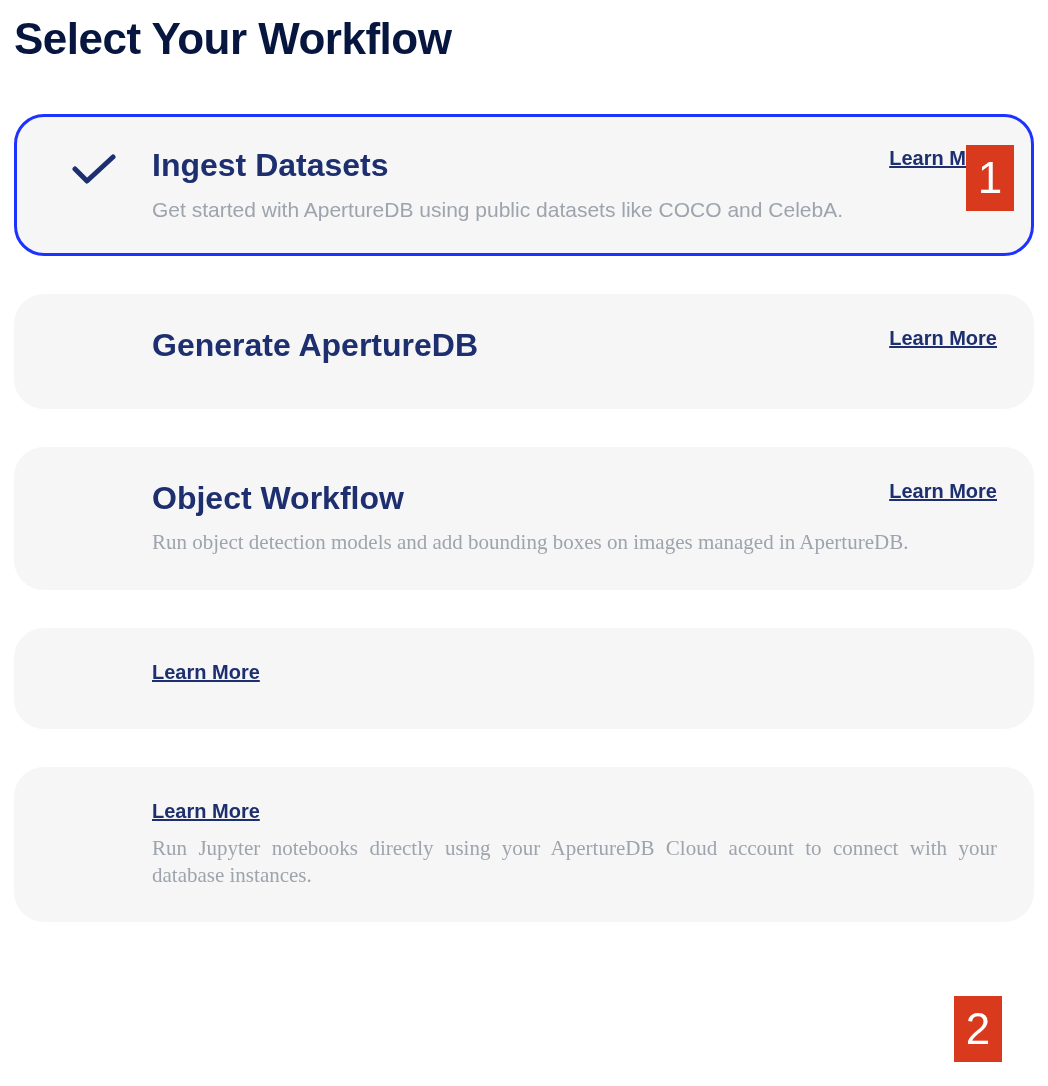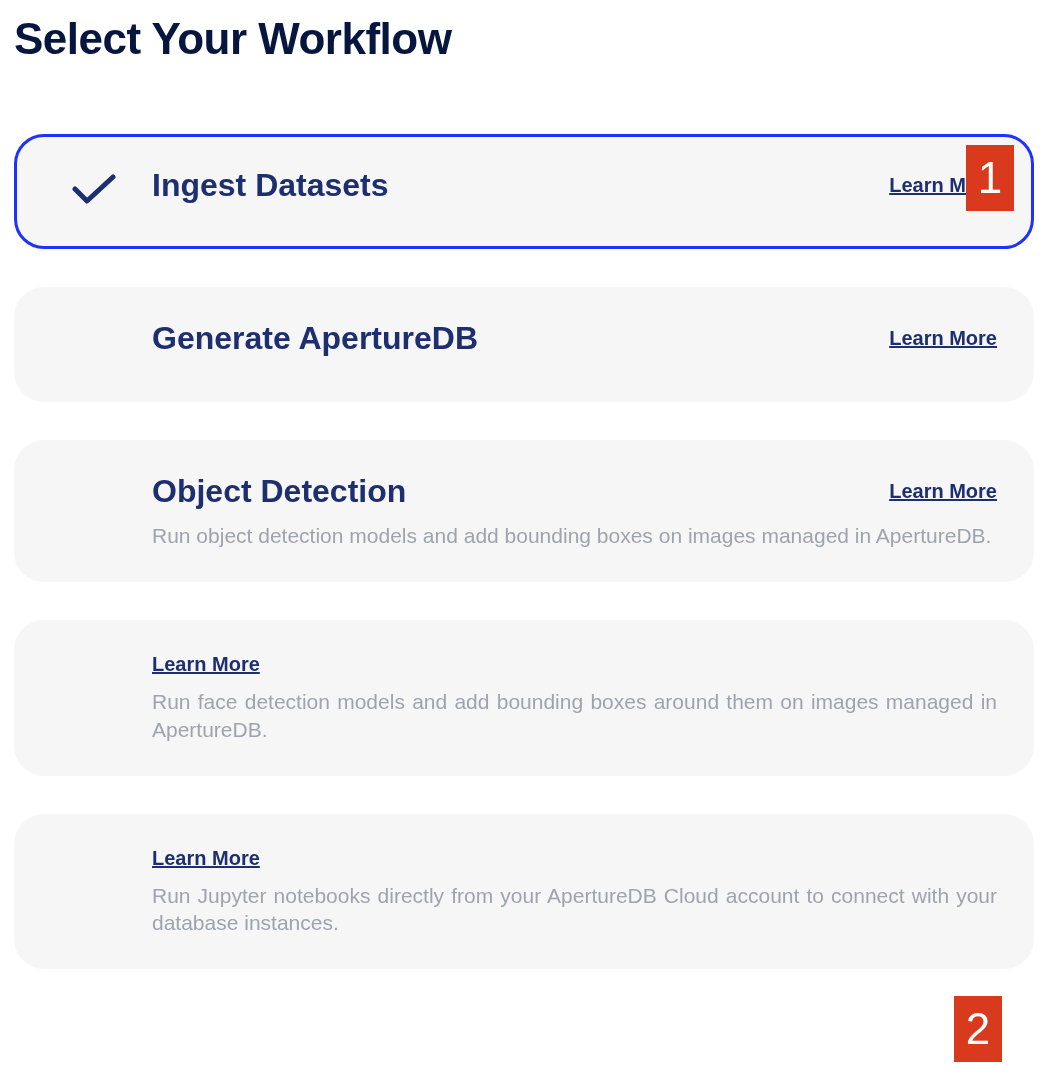--- a/index.html
+++ b/index.html
@@ -13,21 +13,21 @@
       width: 1048px;
       height: 1086px;
       padding: 14px;
       position: relative;
     }
     .page-title {
       font-size: 44px;
       font-weight: 700;
       color: #06163f;
       letter-spacing: -0.5px;
-      margin-bottom: 70px;
+      margin-bottom: 50px;
     }
     .workflow-list {
       display: flex;
       flex-direction: column;
       gap: 38px;
       margin-bottom: 36px;
     }
     .workflow-card {
       background: #f6f6f6;
       border-radius: 30px;
@@ -42,21 +42,21 @@
       position: absolute;
       left: 55px;
       top: 36px;
     }
     .check-icon svg {
       width: 44px;
       height: 32px;
     }
     .card-header {
       display: flex;
-      align-items: center;
+      align-items: flex-start;
       justify-content: space-between;
       margin-bottom: 12px;
     }
     .card-title {
       font-size: 32px;
       font-weight: 700;
       color: #1d2f6f;
     }
     .learn-more {
       font-size: 20px;
@@ -65,20 +65,21 @@
       text-decoration: underline;
       cursor: pointer;
     }
     .card-description {
       font-size: 21px;
       color: #9ea4ad;
       line-height: 1.3;
     }
     .card-description.justify {
       text-align: justify;
+      font-family: Liberation Serif, serif;
     }
     .ann-badge {
       position: absolute;
       background: #d9391c;
       color: #ffffff;
       font-size: 44px;
       font-weight: 400;
       width: 48px;
       height: 66px;
       display: flex;
@@ -105,47 +106,47 @@
   <div class="workflow-card selected">
     <span class="check-icon">
       <svg viewBox="0 0 44 32" fill="none" stroke="#1d2f6f" stroke-width="5" stroke-linecap="round" stroke-linejoin="round">
         <polyline points="3,16 15,28 41,4"></polyline>
       </svg>
     </span>
     <div class="card-header">
       <div class="card-title">Ingest Datasets</div>
       <a class="learn-more">Learn More</a>
     </div>
+    <div class="card-description">Get started with ApertureDB using public datasets like COCO and CelebA.</div>
   </div>
 
   <div class="workflow-card">
     <div class="card-header">
       <div class="card-title">Generate ApertureDB</div>
       <a class="learn-more">Learn More</a>
     </div>
   </div>
 
   <div class="workflow-card">
     <div class="card-header">
-      <div class="card-title">Object Detection</div>
+      <div class="card-title">Object Workflow</div>
       <a class="learn-more">Learn More</a>
     </div>
     <div class="card-description justify">Run object detection models and add bounding boxes on images managed in ApertureDB.</div>
   </div>
 
   <div class="workflow-card">
     <div class="card-header">
       <a class="learn-more">Learn More</a>
     </div>
-    <div class="card-description justify">Run face detection models and add bounding boxes around them on images managed in ApertureDB.</div>
   </div>
 
   <div class="workflow-card">
     <div class="card-header">
       <a class="learn-more">Learn More</a>
     </div>
-    <div class="card-description justify">Run Jupyter notebooks directly from your ApertureDB Cloud account to connect with your database instances.</div>
+    <div class="card-description justify">Run Jupyter notebooks directly using your ApertureDB Cloud account to connect with your database instances.</div>
   </div>
 
 </div>
 
 <div class="ann-badge ann-1">1</div>
 <div class="ann-badge ann-2">2</div>
 
 </body></html>

